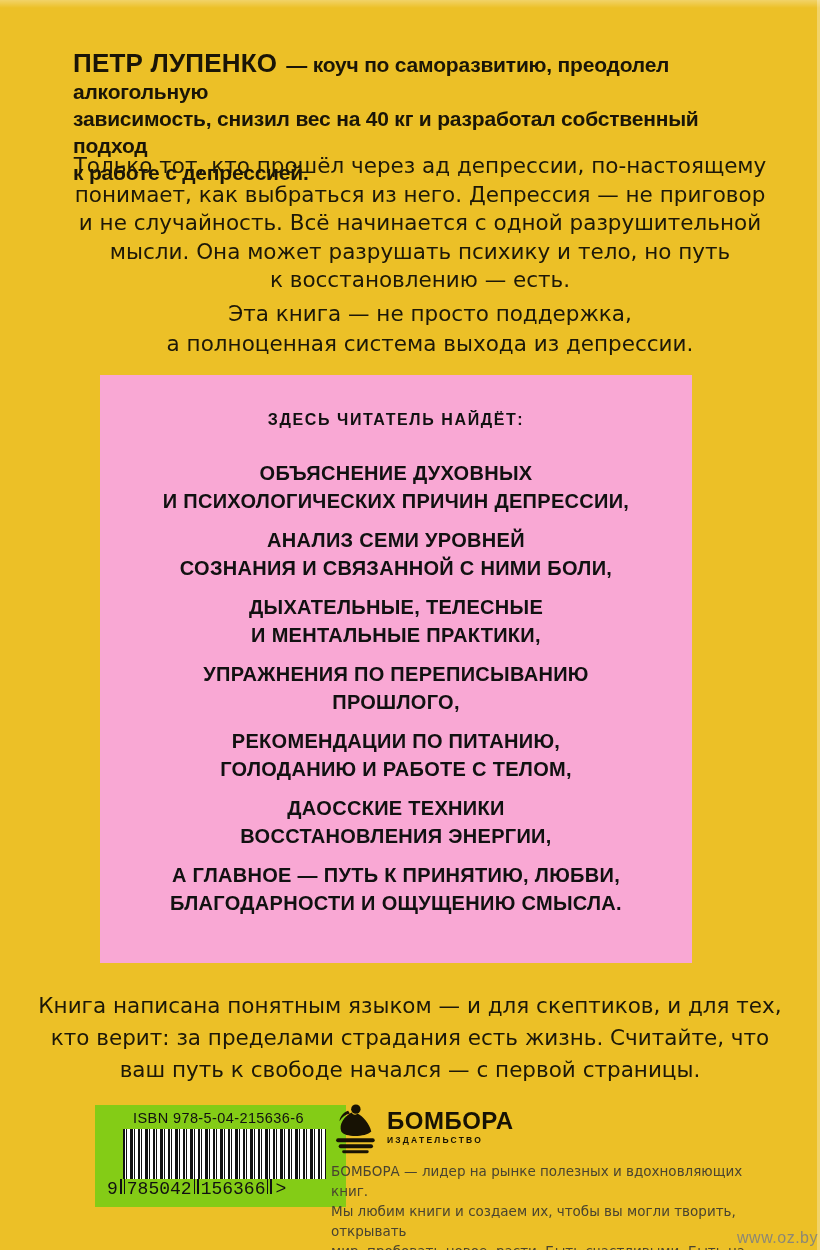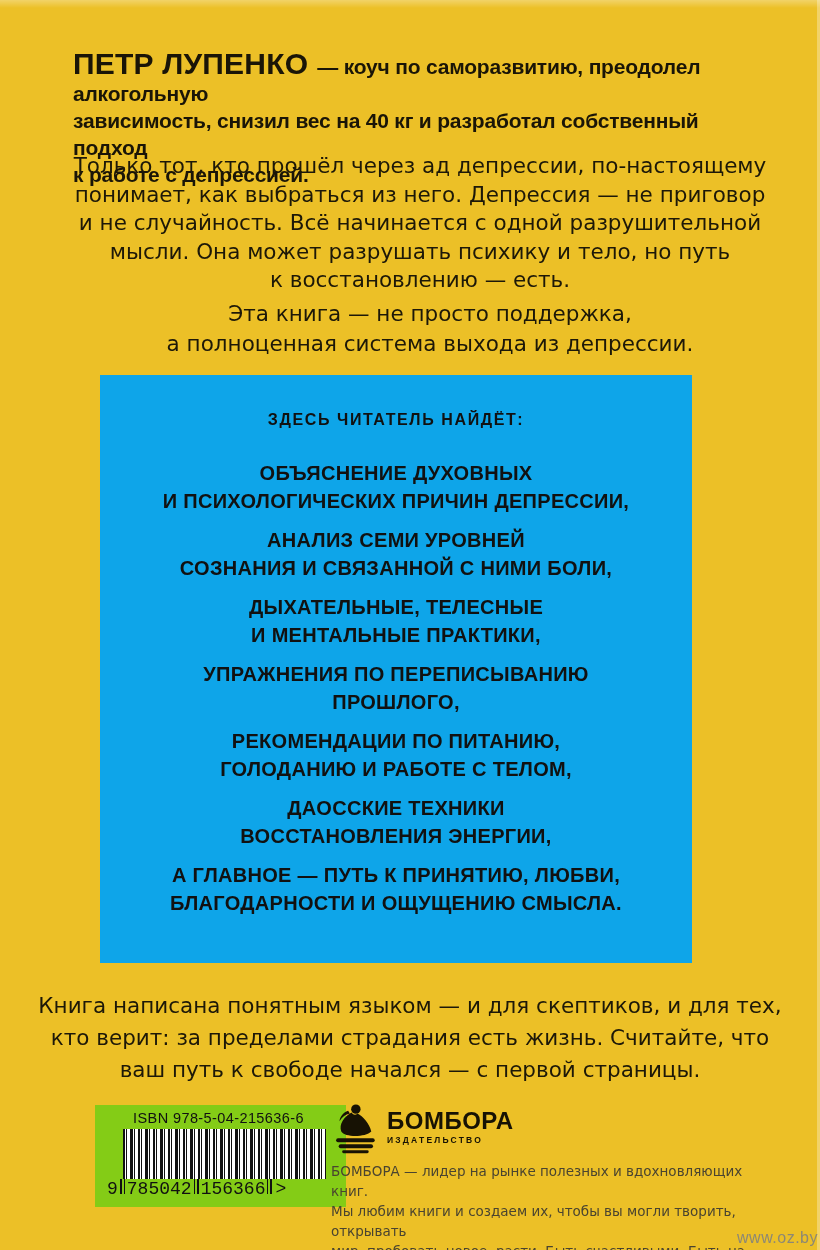--- a/index.html
+++ b/index.html
@@ -19,37 +19,37 @@
     position:absolute; right:0; top:0; width:3px; height:100%;
     background:rgba(255,255,255,0.30);
   }
   .ml { white-space:pre-line; }
 
   
   .intro {
     position:absolute; left:73px; top:50px; width:700px;
     font-weight:700; font-size:21px; line-height:27px; letter-spacing:-0.2px;
   }
-  .intro-name { font-size:30px; font-weight:800; letter-spacing:0.2px; }
+  .intro-name { font-size:26px; font-weight:800; letter-spacing:0.2px; }
   .intro-line1-rest { margin-left:9px; }
 
   
   .quote, .promise, .closing {
     position:absolute; left:0; width:820px; text-align:center;
     font-family:"DejaVu Sans", sans-serif; font-weight:400;
     color:#1D1808;
   }
   .quote   { top:152px; font-size:21.5px; line-height:28.5px;padding-left:20px; }
   .promise { top:299px; font-size:21.5px; line-height:30px;padding-left:40px; }
   .closing { top:990px; font-size:21.5px; line-height:32px; }
 
   
   .finder-box {
     position:absolute; left:100px; top:375px; width:592px; height:588px;
-    background:#0ea5e9; padding-top:36px;
+    background:#f9a8d4; padding-top:36px;
   }
   .finder-header {
     text-align:center; font-weight:700; font-size:16px; letter-spacing:1.6px;
     color:#111;
   }
   .finder-items {
     margin-top:30px; display:flex; flex-direction:column; gap:11px;
   }
   .finder-item {
     text-align:center; font-weight:700; font-size:20px; line-height:28px;

